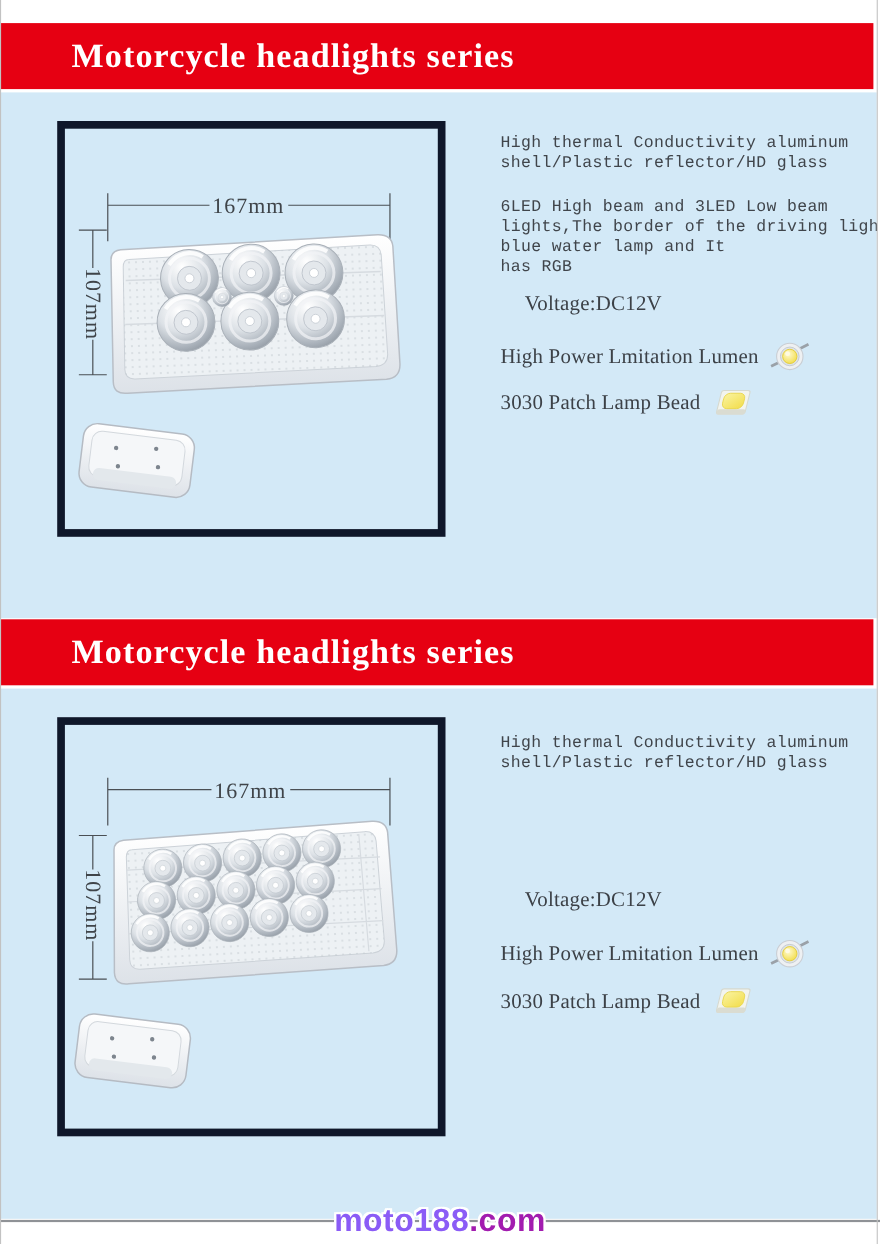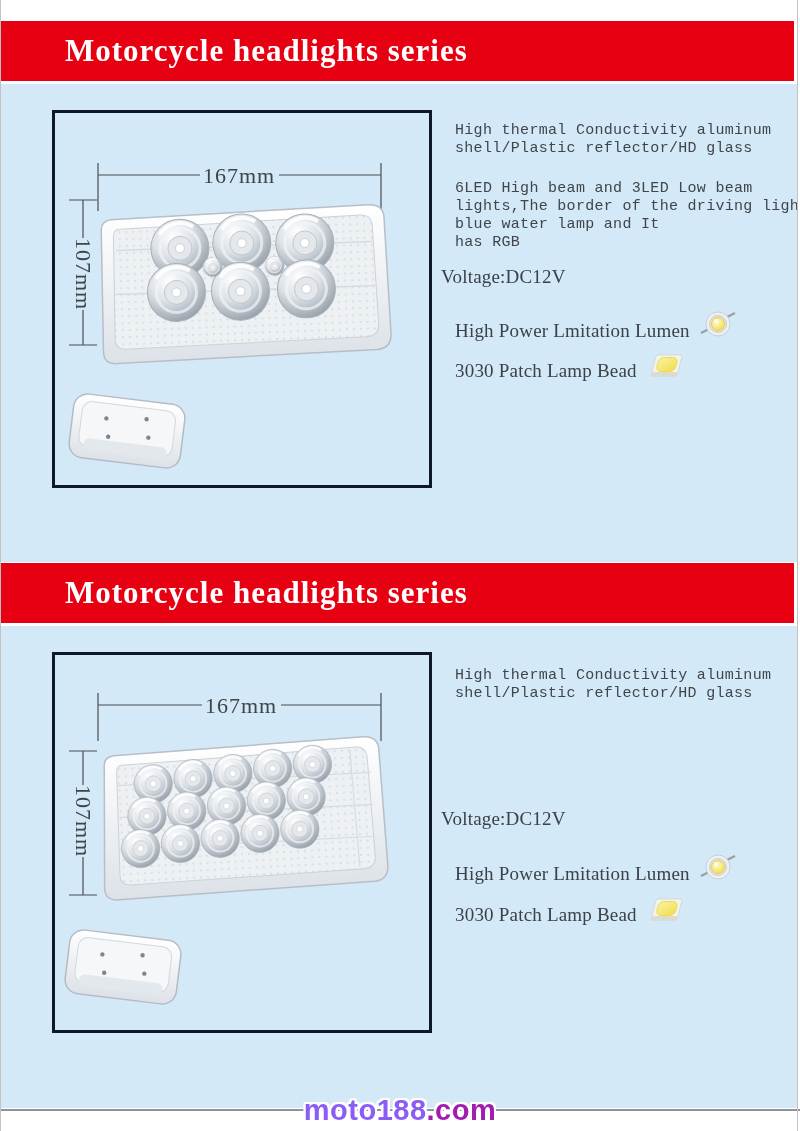--- a/index.html
+++ b/index.html
@@ -21,39 +21,39 @@
     display:flex;align-items:center;
   }
   .banner-1{top:21px;}
   .banner-2{top:563px;}
   .banner-title{
     padding-left:65px;color:#ffffff;font-weight:bold;font-size:31px;
     letter-spacing:1px;font-family:"Liberation Serif",serif;
   }
 
   .product-box{
-    position:absolute;left:52px;width:380px;border:3px solid #0f172a;
+    position:absolute;left:52px;width:353px;border:7px solid #0f172a;
     box-sizing:border-box;background:transparent;
   }
   .box-1{top:110px;height:378px;}
   .box-2{top:652px;height:381px;}
   .product-box svg{display:block;width:100%;height:100%;}
 
   .spec{
     position:absolute;left:455px;margin:0;white-space:pre;
     font-size:15px;line-height:1.2;letter-spacing:.3px;color:#40454b;
     font-family:Liberation Mono, monospace;
   }
   .spec-lg{
-    position:absolute;left:441px;margin:0;white-space:pre;
+    position:absolute;left:477px;margin:0;white-space:pre;
     font-size:19px;line-height:1.2;letter-spacing:.2px;color:#3c4147;
     font-family:"Liberation Serif",serif;
   }
   .feature{
-    position:absolute;left:455px;display:flex;align-items:flex-end;
+    position:absolute;left:455px;display:flex;align-items:center;
     font-size:19px;letter-spacing:.2px;color:#3c4147;white-space:pre;
     font-family:"Liberation Serif",serif;
   }
   .feature .f-icon{margin-left:8px;flex:0 0 auto;}
 
   .s1-material{top:122px;}
   .s1-beam{top:180px;}
   .s1-voltage{top:266px;}
   .s1-lumen{top:308px;}
   .s1-bead{top:352px;}

